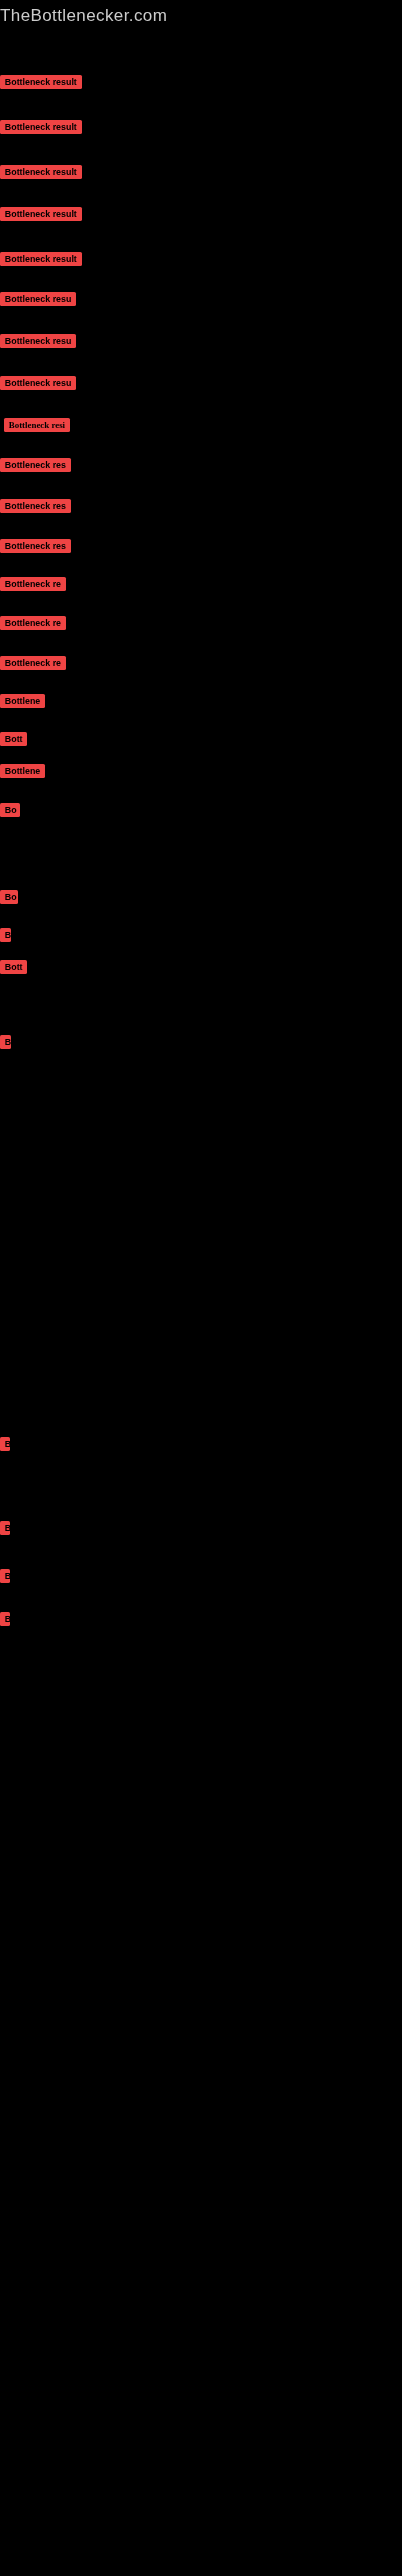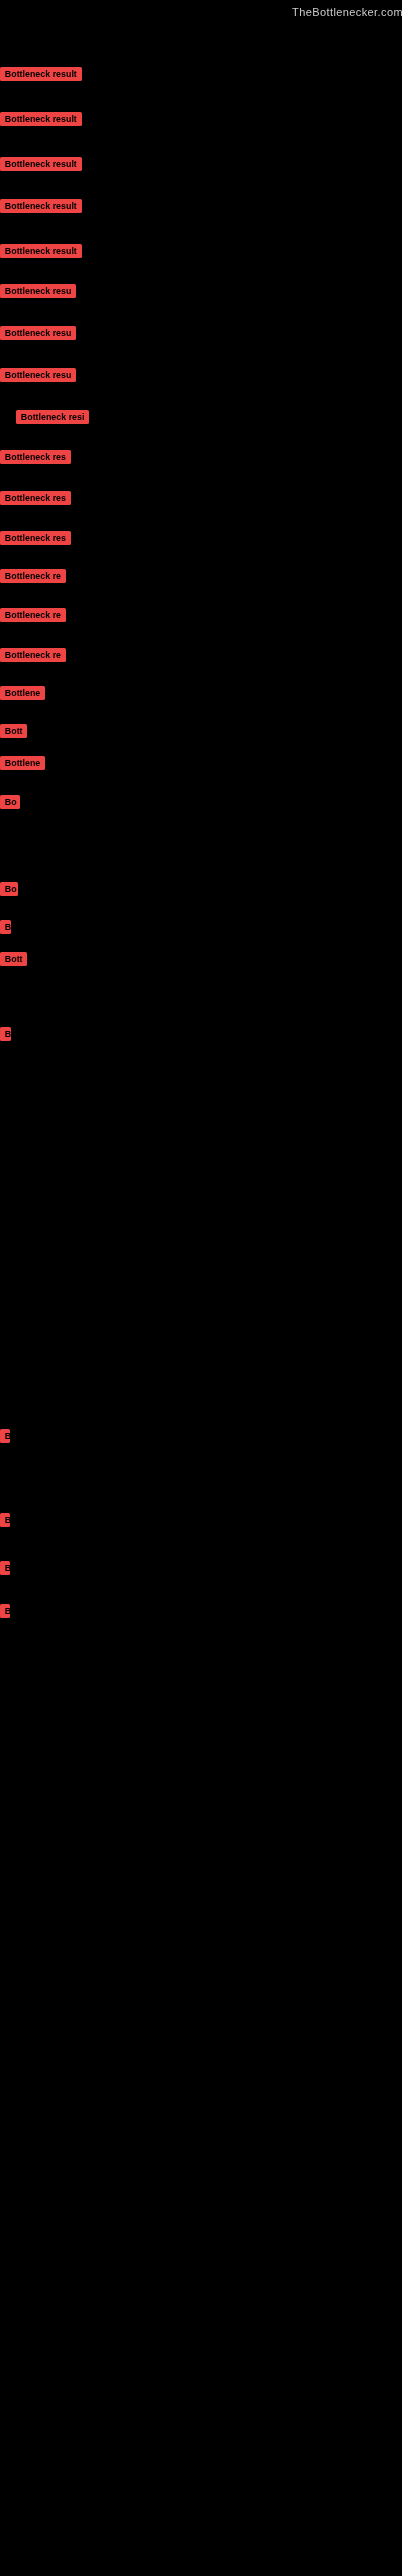--- a/index.html
+++ b/index.html
@@ -12,22 +12,22 @@
       background-color: #000000;
       width: 403px;
       min-height: 2576px;
       font-family: Arial, sans-serif;
       position: relative;
       overflow-x: hidden;
     }
 
     .site-title {
       color: #cccccc;
-      font-size: 11px;
-      text-align: right;
+      font-size: 17px;
+      text-align: left;
       padding: 6.4px 0 3.2px 0;
       letter-spacing: 0.4px;
     }
 
     .bottleneck-badge {
       display: inline-block;
       background-color: #ef4444;
       color: #000000;
       font-size: 8.9px;
       font-weight: bold;
@@ -49,21 +49,21 @@
 
 <div id="badges-container" style="position: relative; width: 403px; height: 2576px;">
     <div class="badge-row" style="top: 45px; left: 0px;"><span class="bottleneck-badge" style="max-width: 122px; font-size: 8.9px;">Bottleneck result</span></div>
     <div class="badge-row" style="top: 90px; left: 0px;"><span class="bottleneck-badge" style="max-width: 119px; font-size: 8.9px;">Bottleneck result</span></div>
     <div class="badge-row" style="top: 135px; left: 0px;"><span class="bottleneck-badge" style="max-width: 117px; font-size: 8.9px;">Bottleneck result</span></div>
     <div class="badge-row" style="top: 177px; left: 0px;"><span class="bottleneck-badge" style="max-width: 114px; font-size: 8.9px;">Bottleneck result</span></div>
     <div class="badge-row" style="top: 222px; left: 0px;"><span class="bottleneck-badge" style="max-width: 113px; font-size: 8.9px;">Bottleneck result</span></div>
     <div class="badge-row" style="top: 262px; left: 0px;"><span class="bottleneck-badge" style="max-width: 107px; font-size: 8.9px;">Bottleneck resu</span></div>
     <div class="badge-row" style="top: 304px; left: 0px;"><span class="bottleneck-badge" style="max-width: 105px; font-size: 8.9px;">Bottleneck resu</span></div>
     <div class="badge-row" style="top: 346px; left: 0px;"><span class="bottleneck-badge" style="max-width: 102px; font-size: 8.9px;">Bottleneck resu</span></div>
-    <div class="badge-row" style="top: 388px; left: 16px;"><span class="bottleneck-badge" style="max-width: 98px; font-size: 8.9px;">Bottleneck resi</span></div>
+    <div class="badge-row" style="top: 388px; left: 4px; font-family: Liberation Serif, serif;"><span class="bottleneck-badge" style="max-width: 98px; font-size: 8.9px;">Bottleneck resi</span></div>
     <div class="badge-row" style="top: 428px; left: 0px;"><span class="bottleneck-badge" style="max-width: 94px; font-size: 8.9px;">Bottleneck res</span></div>
     <div class="badge-row" style="top: 469px; left: 0px;"><span class="bottleneck-badge" style="max-width: 91px; font-size: 8.9px;">Bottleneck res</span></div>
     <div class="badge-row" style="top: 509px; left: 0px;"><span class="bottleneck-badge" style="max-width: 87px; font-size: 8.9px;">Bottleneck res</span></div>
     <div class="badge-row" style="top: 547px; left: 0px;"><span class="bottleneck-badge" style="max-width: 81px; font-size: 8.9px;">Bottleneck re</span></div>
     <div class="badge-row" style="top: 586px; left: 0px;"><span class="bottleneck-badge" style="max-width: 76px; font-size: 8.9px;">Bottleneck re</span></div>
     <div class="badge-row" style="top: 626px; left: 0px;"><span class="bottleneck-badge" style="max-width: 72px; font-size: 8.9px;">Bottleneck re</span></div>
     <div class="badge-row" style="top: 664px; left: 0px;"><span class="bottleneck-badge" style="max-width: 60px; font-size: 8.9px;">Bottlene</span></div>
     <div class="badge-row" style="top: 702px; left: 0px;"><span class="bottleneck-badge" style="max-width: 32px; font-size: 8.9px;">Bott</span></div>
     <div class="badge-row" style="top: 734px; left: 0px;"><span class="bottleneck-badge" style="max-width: 55px; font-size: 8.9px;">Bottlene</span></div>
     <div class="badge-row" style="top: 773px; left: 0px;"><span class="bottleneck-badge" style="max-width: 20px; font-size: 8.9px;">Bo</span></div>

